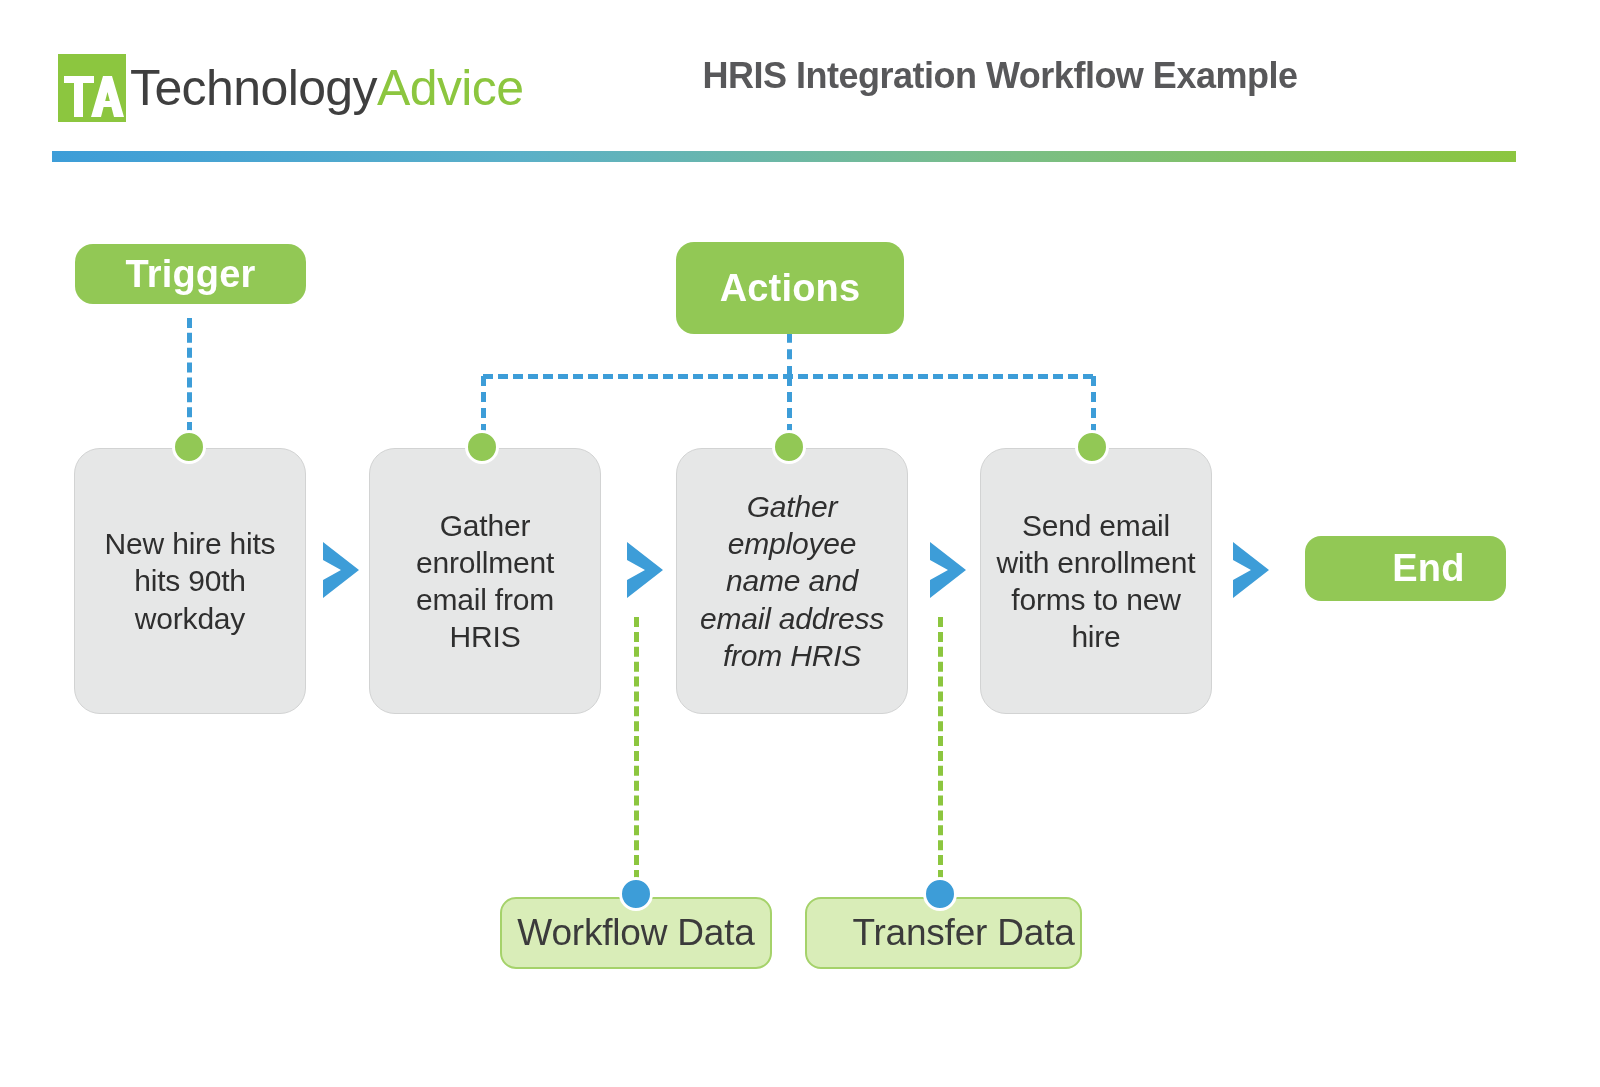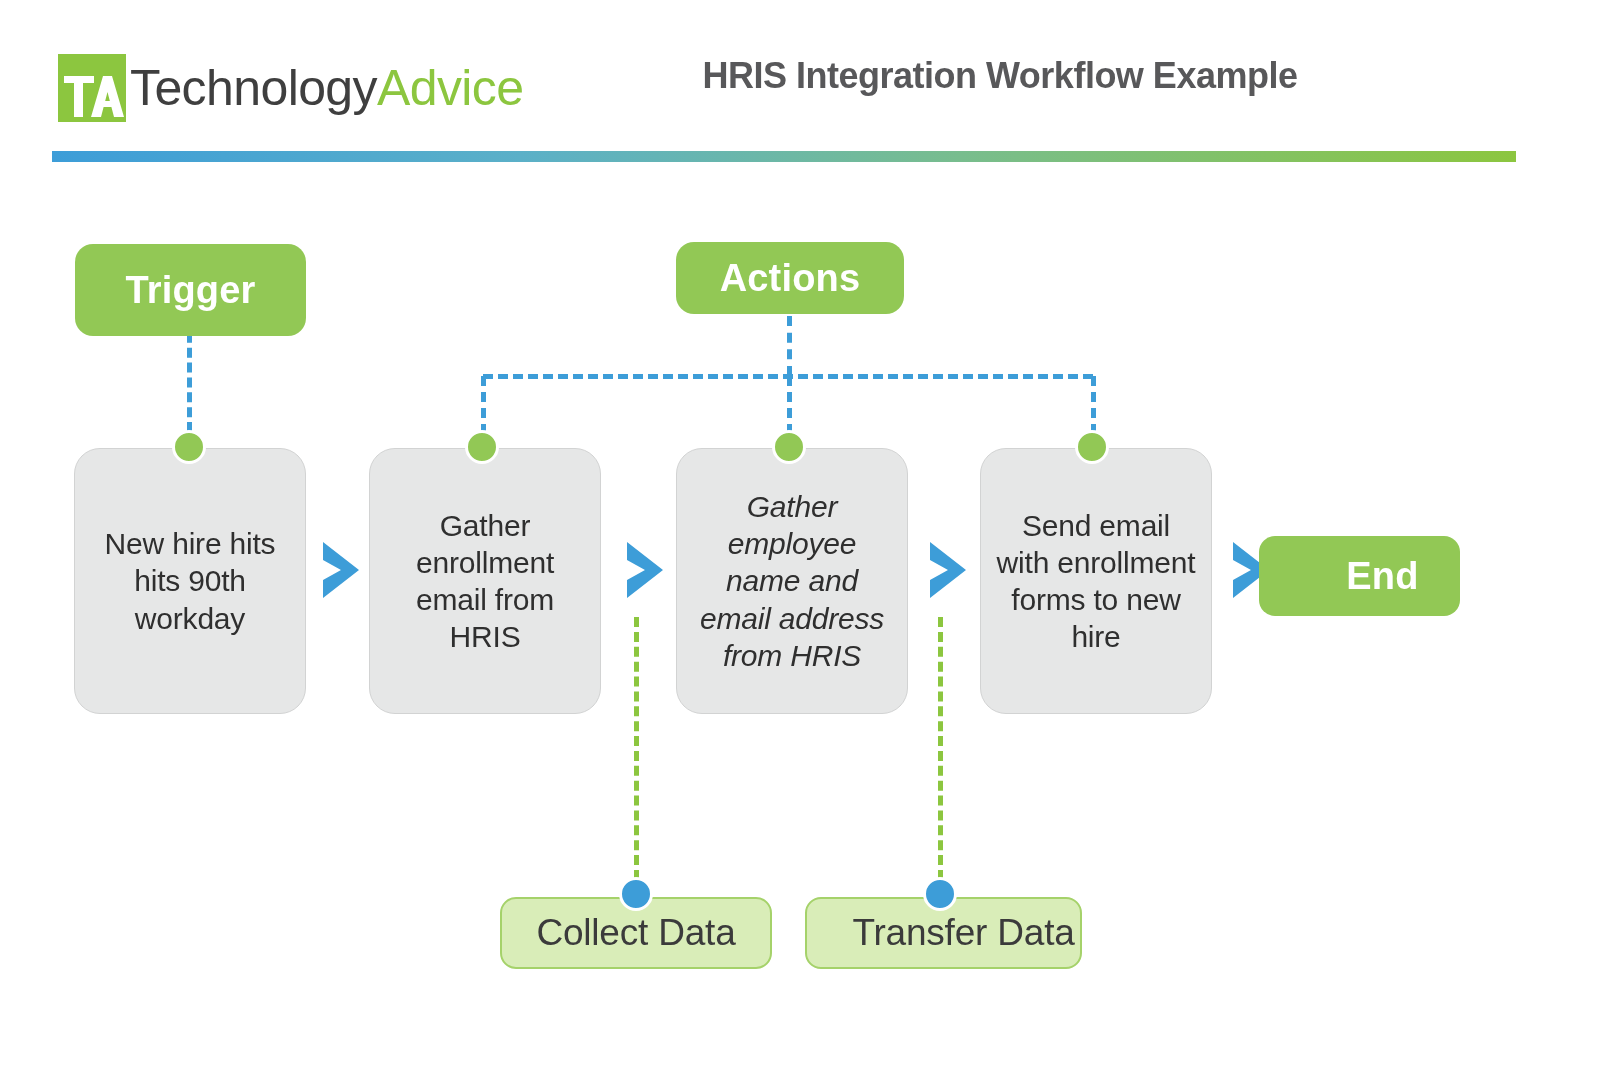--- a/index.html
+++ b/index.html
@@ -86,23 +86,23 @@
   }
   .badge-soft {
     background: #d9edb8;
     border: 2px solid #a5d26a;
     color: #3b3b3b;
     font-size: 37px;
     letter-spacing: -0.2px;
     border-radius: 16px;
   }
 
-  #badge-trigger { left: 75px;   top: 244px; width: 231px; height: 92px; }
-  #badge-actions { left: 676px;  top: 242px; width: 228px; height: 72px; }
-  #badge-end     { left: 1259px; top: 536px; width: 201px; height: 80px; border-radius: 16px; padding-left: 46px; }
+  #badge-trigger { left: 75px;   top: 244px; width: 231px; height: 60px; }
+  #badge-actions { left: 676px;  top: 242px; width: 228px; height: 92px; }
+  #badge-end     { left: 1305px; top: 536px; width: 201px; height: 65px; border-radius: 16px; padding-left: 46px; }
   #badge-collect  { left: 500px; top: 897px; width: 272px; height: 72px; }
   #badge-transfer { left: 805px; top: 897px; width: 277px; height: 72px; padding-left: 40px; }
 
   
   .node {
     position: absolute;
     top: 448px;
     width: 232px;
     height: 266px;
     background: #e6e7e7;
@@ -260,21 +260,21 @@
   </svg>
   <svg class="chevron" id="arrow-3" viewBox="0 0 44 60">
     <polygon points="4,2 40,30 4,58 4,40 22,30 4,20" fill="#3d9dd8"></polygon>
   </svg>
 
   <div class="badge badge-solid" id="badge-end">
     <span>End</span>
   </div>
 
   <div class="badge badge-soft" id="badge-collect">
-    <span>Collect Data</span>
+    <span>Workflow Data</span>
   </div>
   <div class="badge badge-soft" id="badge-transfer">
     <span>Transfer Data</span>
   </div>
 
   <div class="dot dot-blue" id="dot-collect"></div>
   <div class="dot dot-blue" id="dot-transfer"></div>
 
 </div>
 

